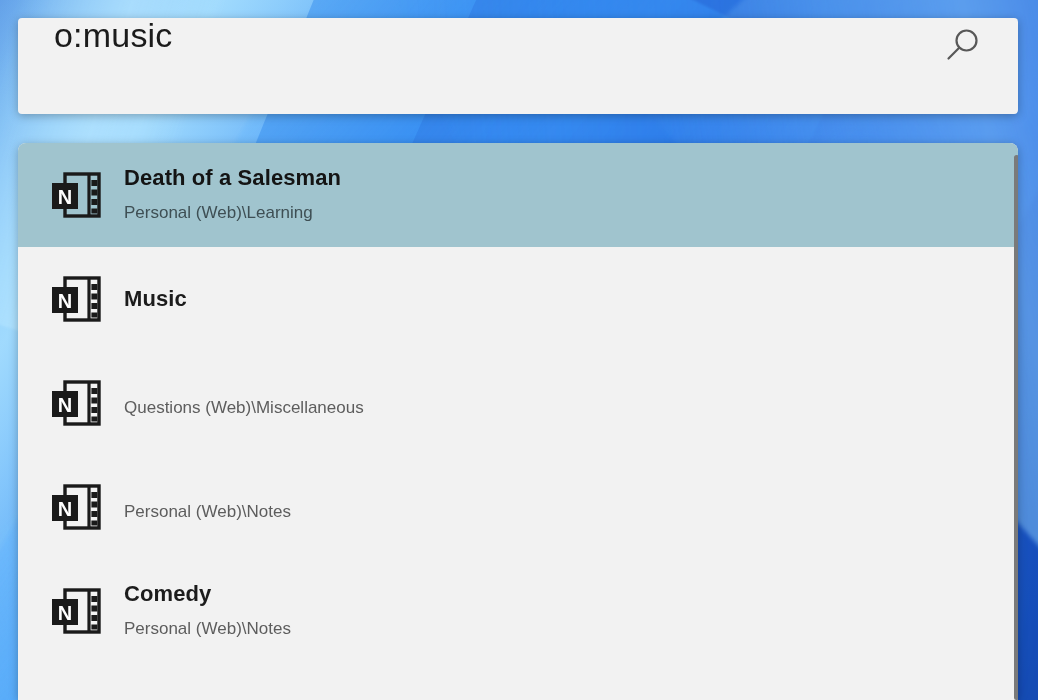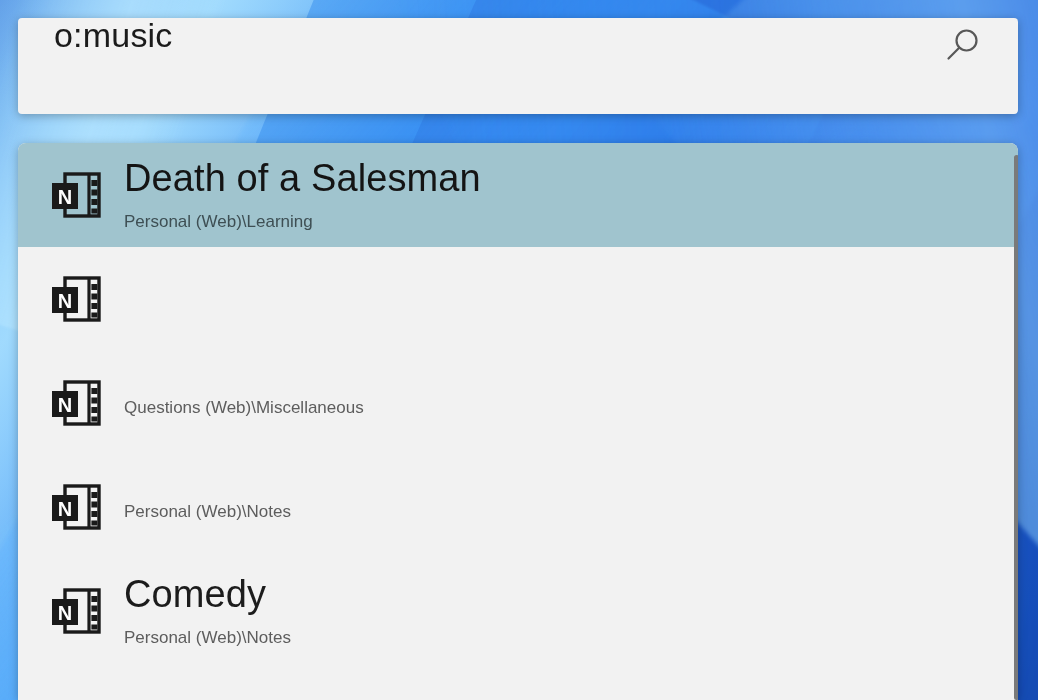--- a/index.html
+++ b/index.html
@@ -148,23 +148,23 @@
   }
   .result-icon svg { display:block; }
   .result-text {
     flex:1 1 auto;
     min-width:0;
     display:flex;
     flex-direction:column;
     justify-content:center;
   }
   .result-title {
-    font-size:38px;
+    font-size:22px;
     color:#1c1c1c;
-    font-weight:400;
+    font-weight:700;
     line-height:1.12;
     letter-spacing:.1px;
     white-space:nowrap;
     overflow:hidden;
     text-overflow:ellipsis;
   }
   .result-sub {
     font-size:17px;
     color:#5d5d5d;
     font-weight:400;
@@ -246,20 +246,21 @@
             <line x1="40" y1="4" x2="40" y2="46" stroke="#1a1a1a" stroke-width="3.2"></line>
             <rect x="42.4" y="10" width="6" height="6" fill="#1a1a1a"></rect>
             <rect x="42.4" y="19.5" width="6" height="6" fill="#1a1a1a"></rect>
             <rect x="42.4" y="29" width="6" height="6" fill="#1a1a1a"></rect>
             <rect x="42.4" y="38.5" width="6" height="5" fill="#1a1a1a"></rect>
             <rect x="3" y="13" width="26" height="26" fill="#1a1a1a"></rect>
             <text x="16" y="33.5" font-family="'Liberation Sans',sans-serif" font-size="20" font-weight="bold" fill="#ffffff" text-anchor="middle">N</text>
           </svg>
         </div>
         <div class="result-text">
+          <div class="result-title">Music</div>
         </div>
       </div>
 
       <div class="result-row">
         <div class="result-icon">
           <svg width="54" height="50" viewBox="0 0 54 50" aria-hidden="true">
             <rect x="16" y="4" width="34" height="42" fill="none" stroke="#1a1a1a" stroke-width="3.4"></rect>
             <line x1="40" y1="4" x2="40" y2="46" stroke="#1a1a1a" stroke-width="3.2"></line>
             <rect x="42.4" y="10" width="6" height="6" fill="#1a1a1a"></rect>
             <rect x="42.4" y="19.5" width="6" height="6" fill="#1a1a1a"></rect>

